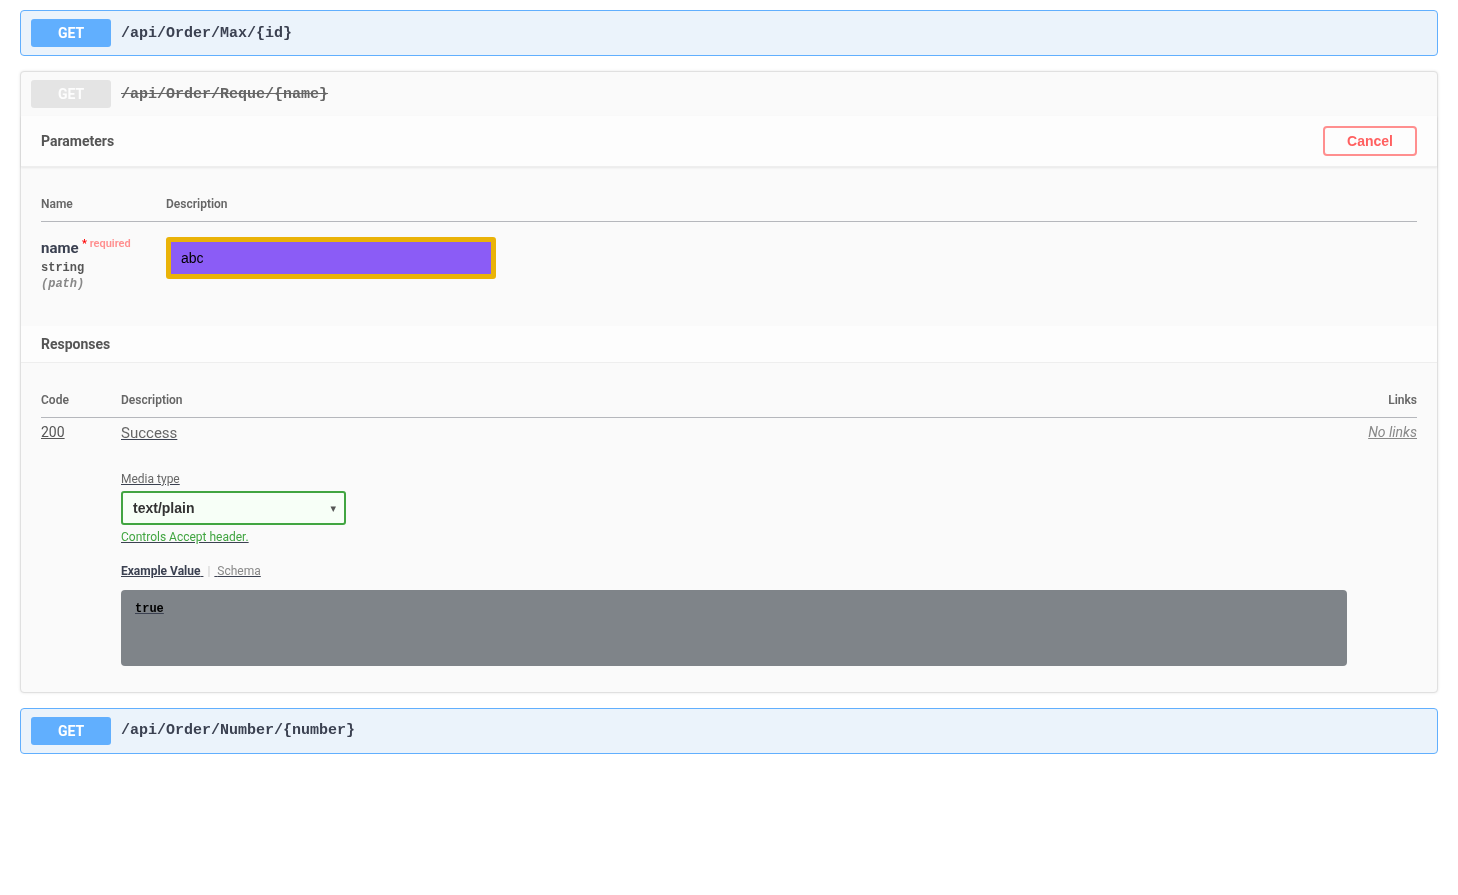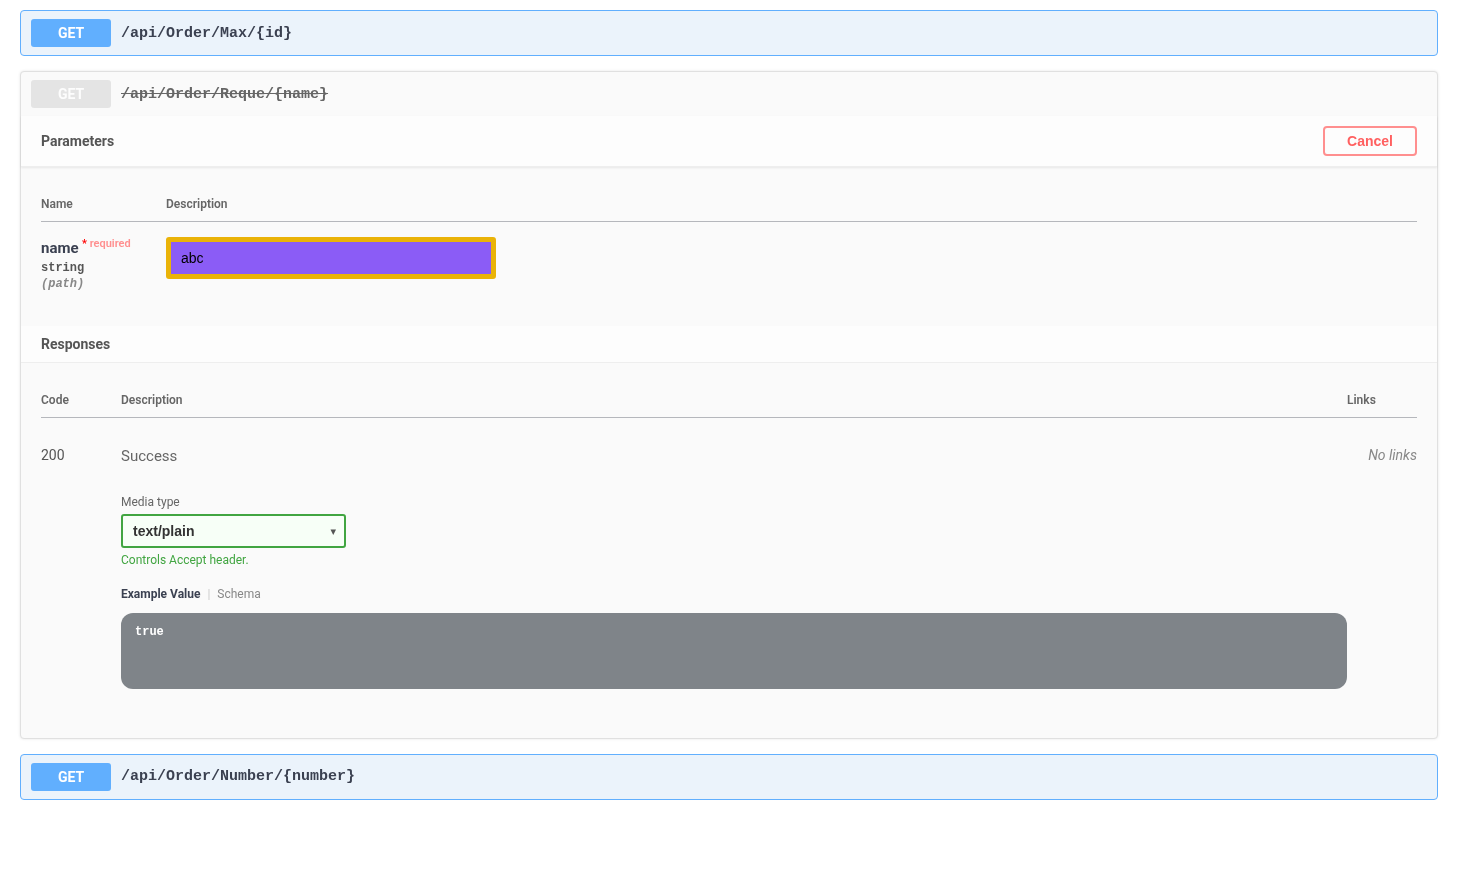--- a/index.html
+++ b/index.html
@@ -134,21 +134,21 @@
   cursor: pointer;
   margin-top: 35px;
 }
 .responses-body { padding: 20px; }
 .resp-table { width: 100%; border-collapse: collapse; table-layout: fixed; }
 .resp-table thead th {
   font-size: 12px; font-weight: 600; color: #666;
   text-align: left; padding: 10px 0;
   border-bottom: 1px solid rgba(59,65,81,0.2);
 }
-.resp-table tbody td { padding: 29px 0; vertical-align: top; font-size: 14px; }
+.resp-table tbody td { padding: 6px 0; vertical-align: top; font-size: 14px; text-decoration: underline; }
 .col-code { width: 80px; color: #555; }
 .col-links { width: 70px; text-align: right; }
 .col-links-cell { text-align: right; font-style: italic; color: #888; }
 .resp-desc { font-size: 15px; color: #666; margin-bottom: 30px; }
 .mt-label { font-size: 12px; color: #666; margin-bottom: 5px; }
 .mt-select-wrap { position: relative; display: inline-block; }
 .mt-select {
   border: 2px solid #41a541;
   background: #f7fff7;
   padding: 7px 30px 7px 10px;
@@ -165,27 +165,27 @@
   transform: translateY(-50%);
   pointer-events: none; color: #555; font-size: 11px;
 }
 .mt-hint { font-size: 12px; color: #41a541; margin-top: 5px; }
 .tabs { margin-top: 20px; font-size: 12px; }
 .tab-active { font-weight: 700; color: #3b4151; }
 .tab-sep { color: #ccc; margin: 0 4px; }
 .tab-other { color: #888; cursor: pointer; text-align: center; }
 .example-box {
   background: #7f8489;
-  color: #ffffff;
+  color: #000000;
   font-family: "Courier New", monospace;
   font-size: 12px;
   font-weight: 700;
   padding: 12px 14px 50px 14px;
   margin-top: 12px;
-  border-radius: 12px;
+  border-radius: 4px;
   white-space: pre;
 }
 </style>
 </head>
 <body>
 
 <div class="op">
   <div class="op-header">
     <span class="method">GET</span>
     <span class="path">/api/Order/Max/{id}</span>
@@ -234,21 +234,21 @@
   <div class="section-bar">
     <span class="section-title">Responses</span>
   </div>
 
   <div class="responses-body">
     <table class="resp-table">
       <thead>
         <tr>
           <th class="col-code">Code</th>
           <th>Description</th>
-          <th class="col-links" style="text-align:left">Links</th>
+          <th class="col-links" style="text-align:right">Links</th>
         </tr>
       </thead>
       <tbody>
         <tr>
           <td class="col-code">200</td>
           <td>
             <div class="resp-desc">Success</div>
 
             <div class="mt-label">Media type</div>
             <div class="mt-select-wrap">

